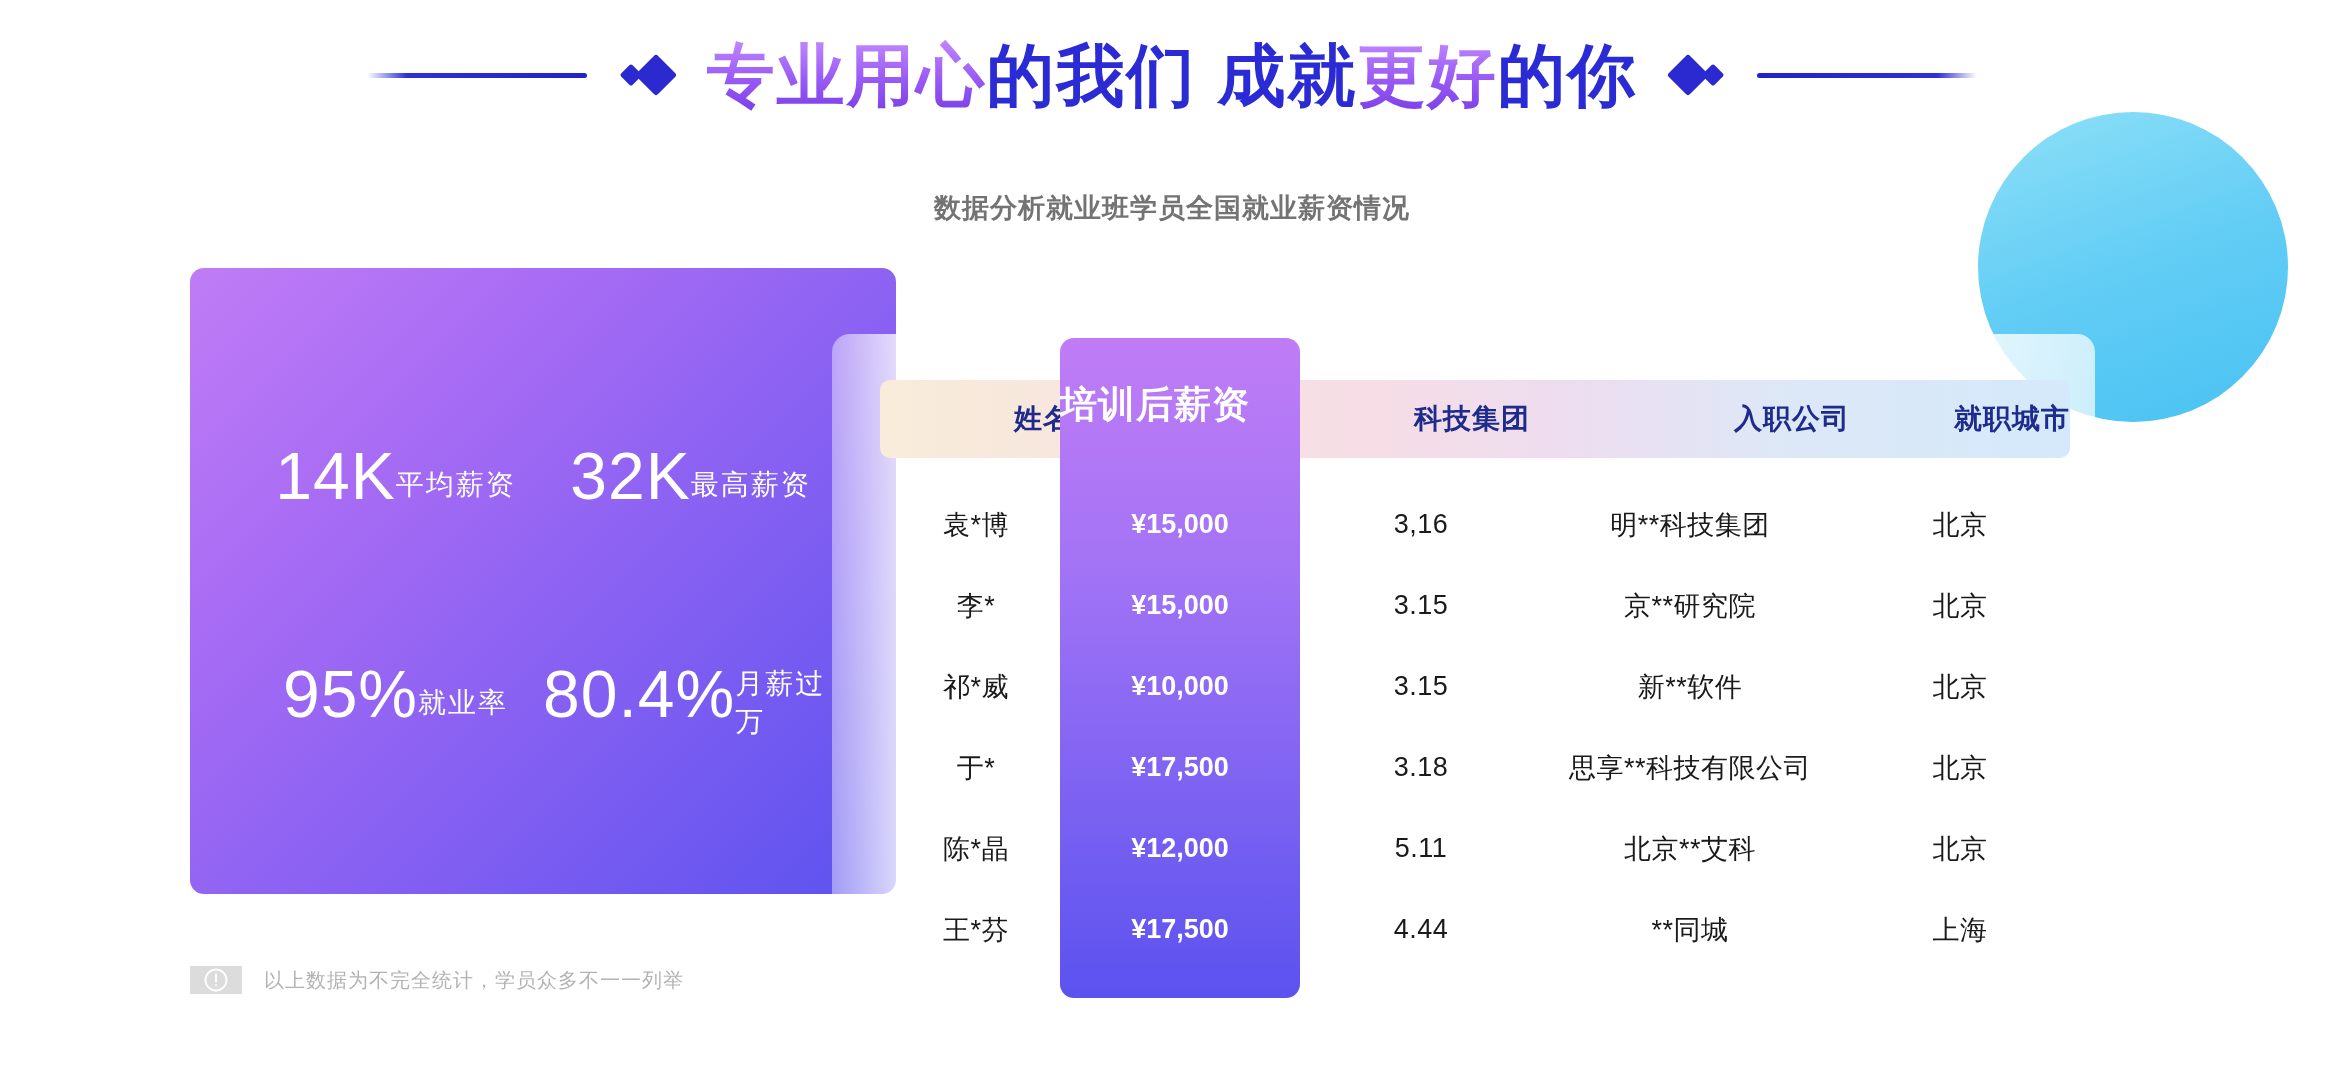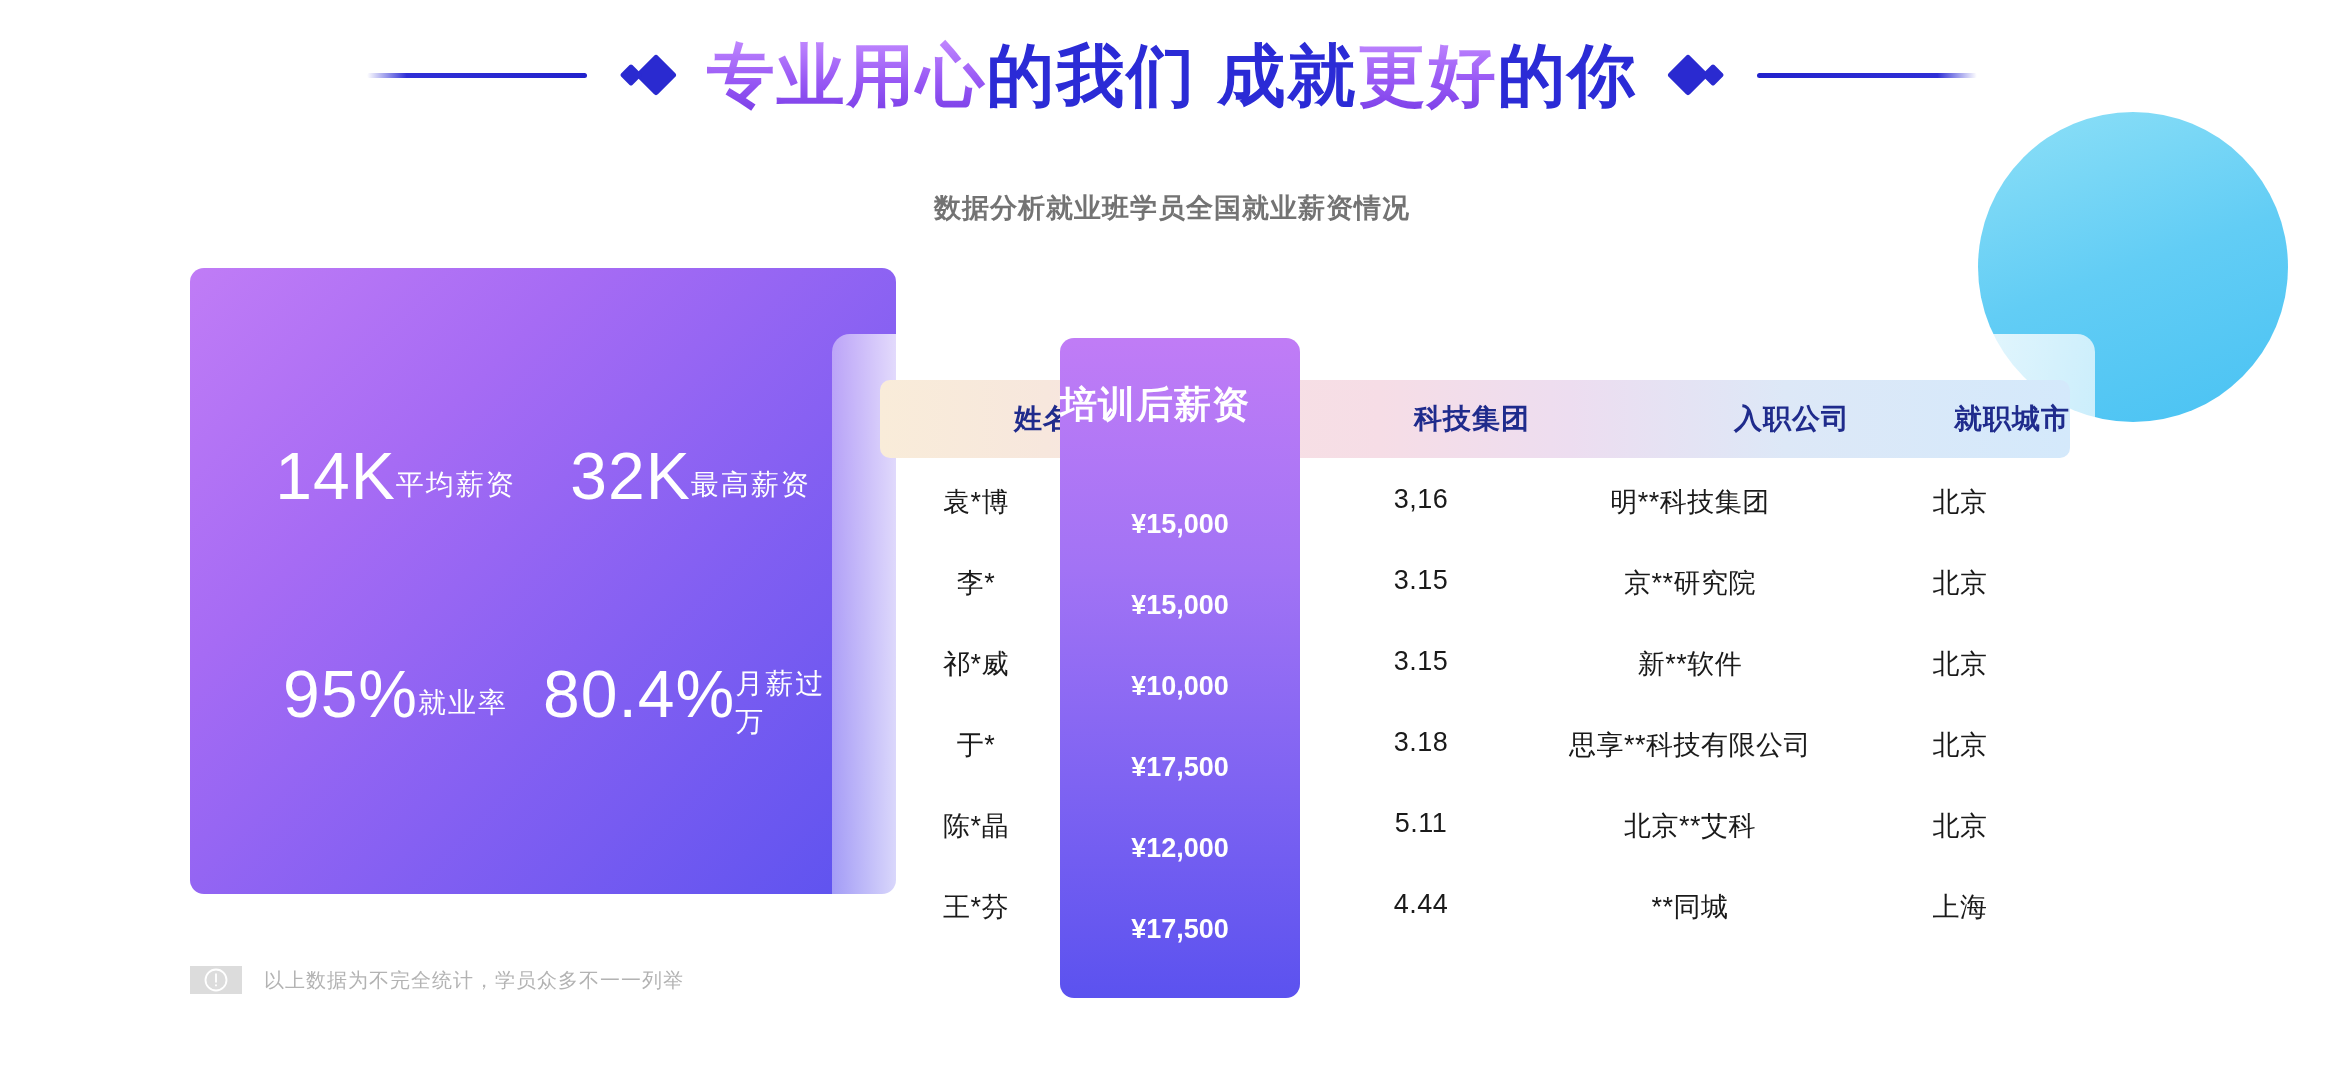--- a/index.html
+++ b/index.html
@@ -99,21 +99,21 @@
   }
 
   
   .salary-col {
     position:absolute; left:1060px; top:338px; width:240px; height:660px;
     border-radius:14px; z-index:5;
     background:linear-gradient(180deg,#c07cf6 0%,#a273f5 35%,#7e63f2 68%,#5b52ef 100%);
   }
 
   .tbody { position:absolute; left:48px; top:150px; width:1190px; }
-  .trow { display:flex; align-items:flex-start; height:81px; }
+  .trow { display:flex; align-items:center; height:81px; }
   .td { font-size:27px; color:#1a1a1a; text-align:center; letter-spacing:0.5px; }
   .td.salary { color:#ffffff; font-weight:bold; position:relative; z-index:6; }
 
   
   .c-name    { width:192px; }
   .c-salary  { width:240px; }
   .c-date    { width:218px; }
   .c-company { width:320px; }
   .c-city    { width:220px; }
 </style>

